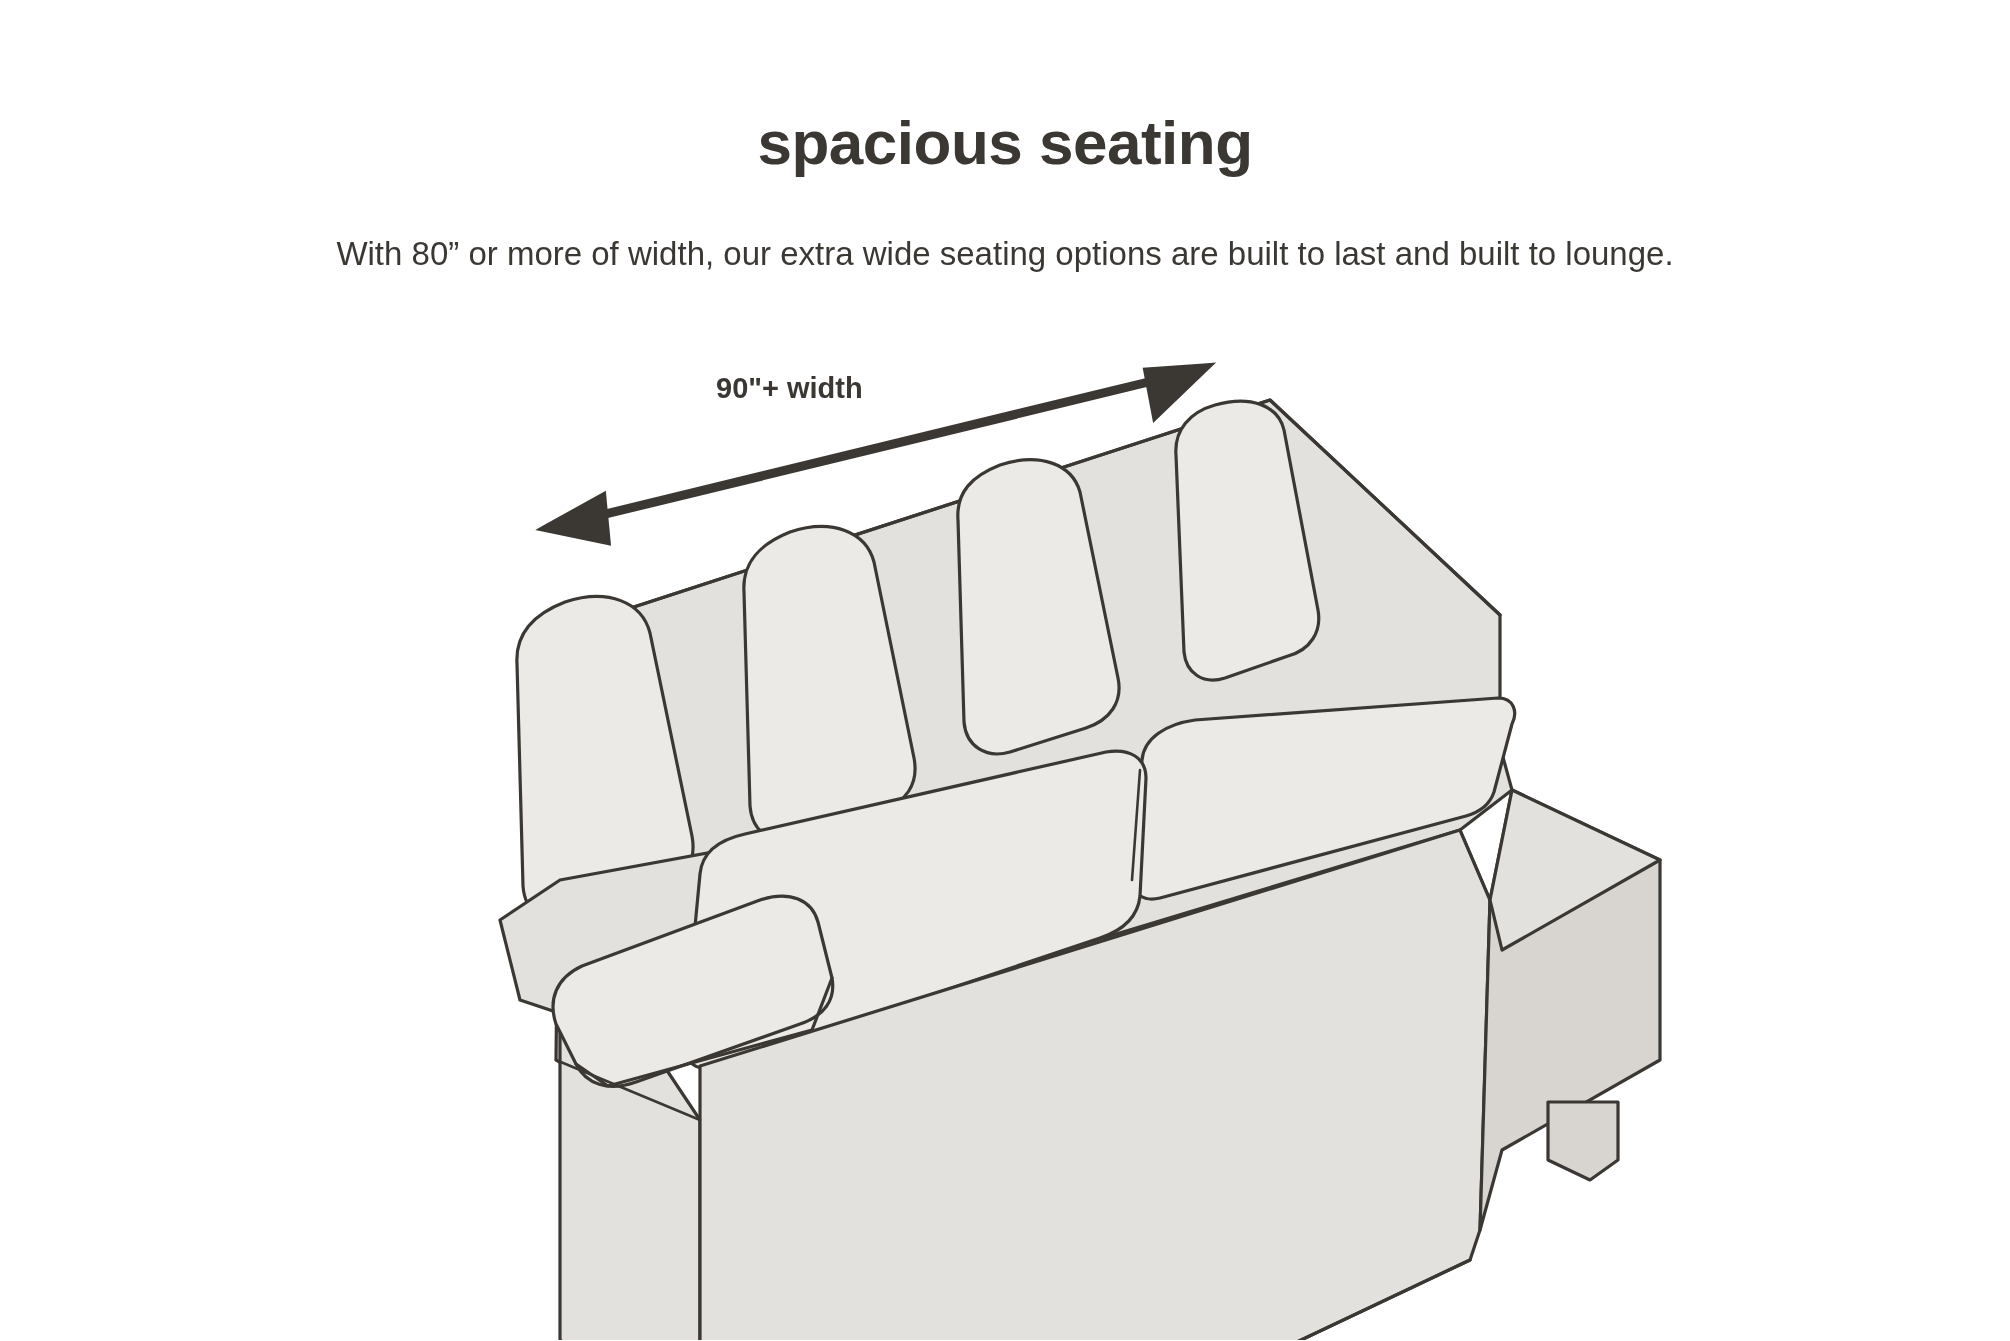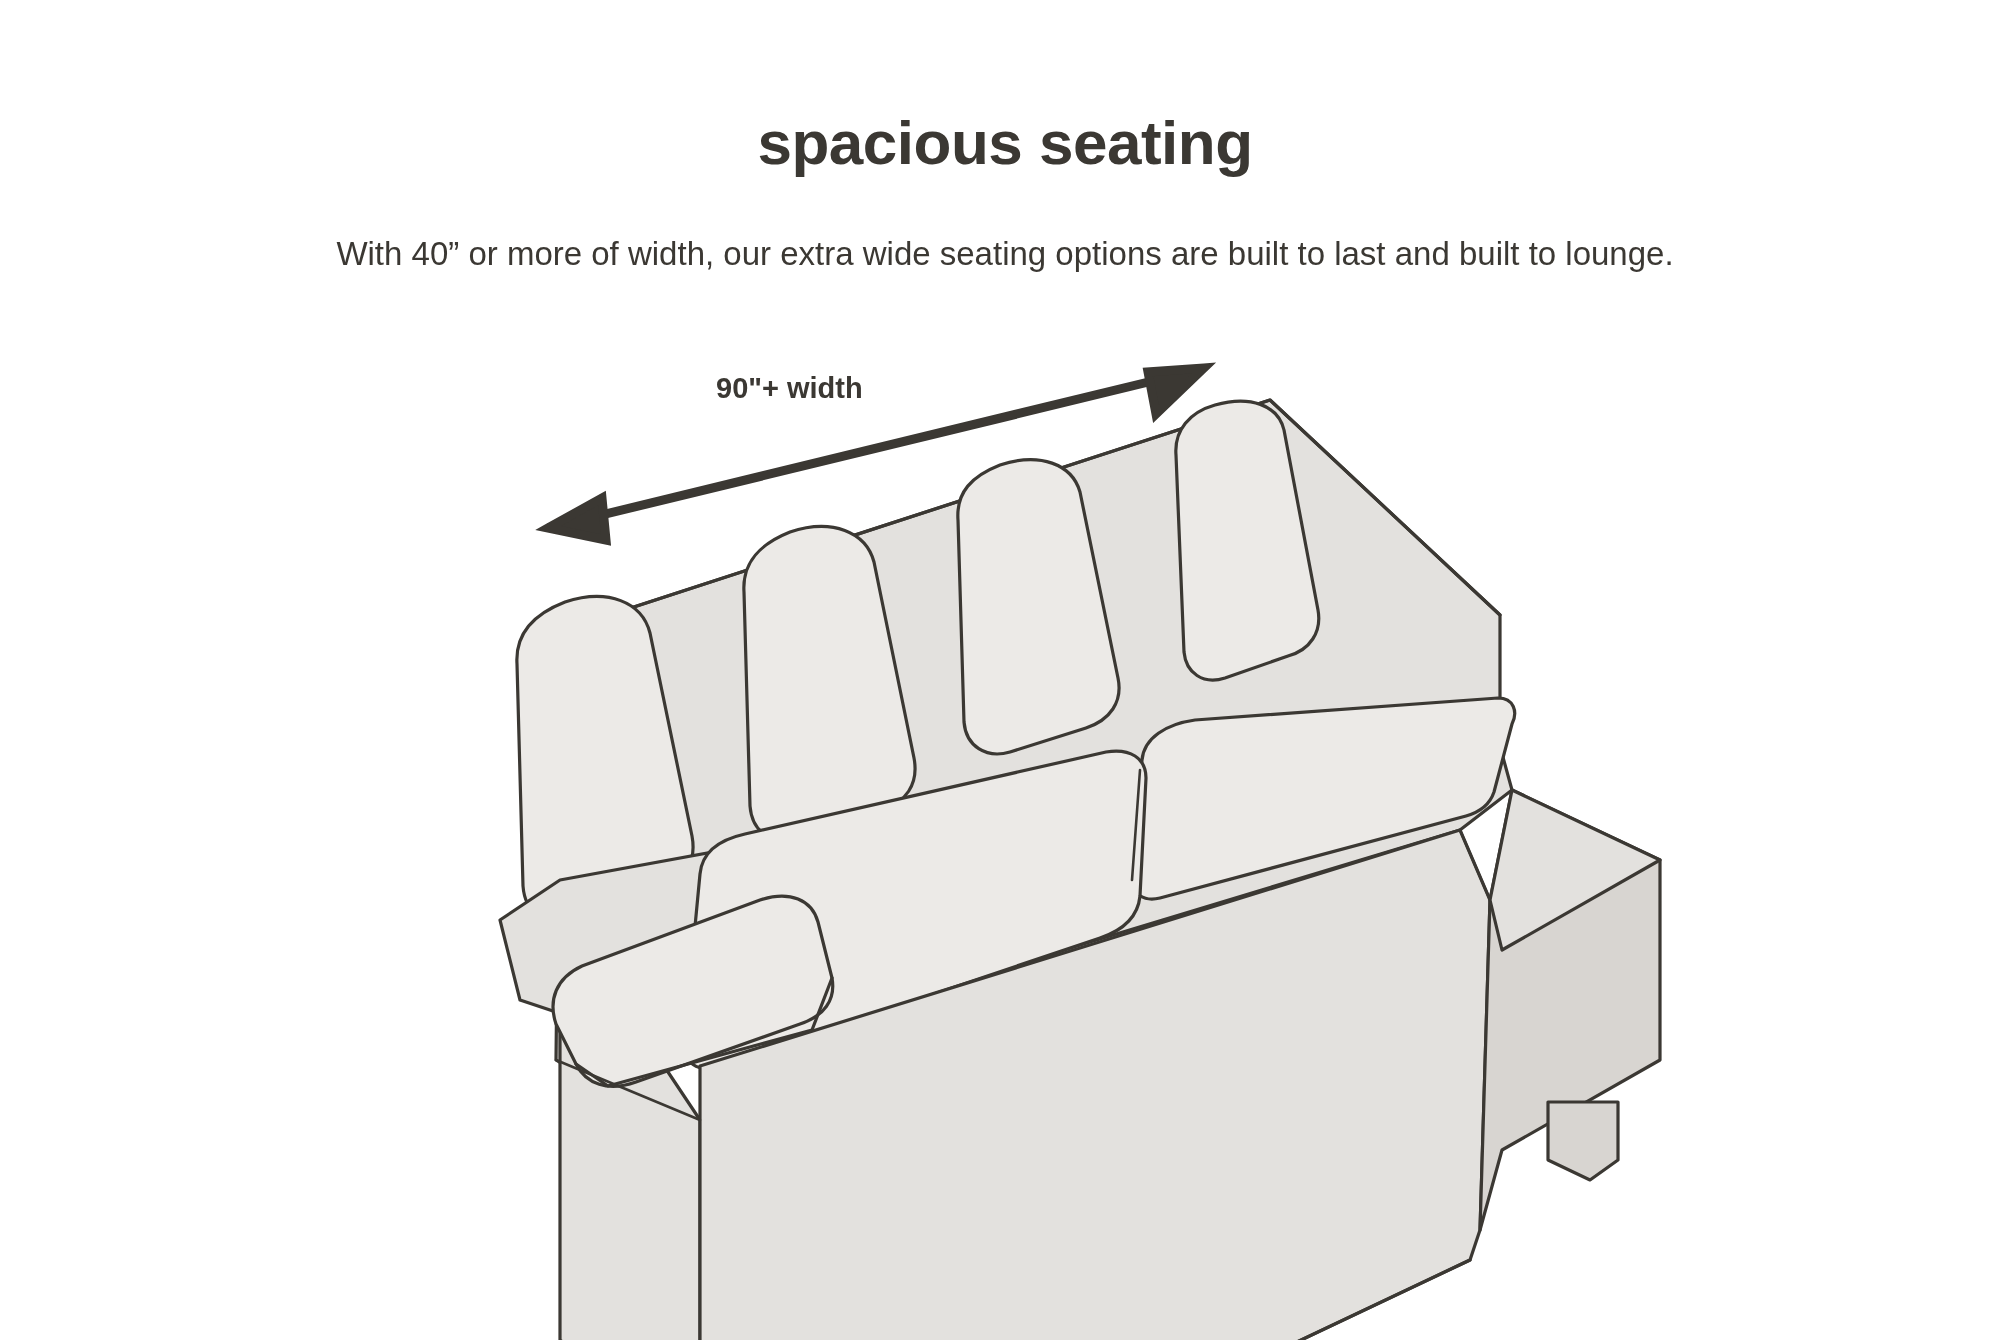--- a/index.html
+++ b/index.html
@@ -66,21 +66,21 @@
   }
 </style>
 </head>
 <body>
 
 <div class="page">
 
   <div class="headline">spacious seating</div>
 
   <div class="subcopy">
-    <span class="line">With 40” or more of width, our extra wide seating options are built to last and built to lounge.</span>
+    <span class="line">With 80” or more of width, our extra wide seating options are built to last and built to lounge.</span>
   </div>
 
   <div class="illustration">
     <svg viewBox="0 0 2010 980" xmlns="http://www.w3.org/2000/svg">
 
       <g fill="#eceae7" stroke="#3b3833" stroke-width="3.2" stroke-linejoin="round" stroke-linecap="round">
 
         <path d="M560 285 L560 330 L556 700 L575 712 L1500 350 L1500 255 L1270 40 L600 258 Z" fill="#e3e1de"></path>
 
         <path d="M560 285 L600 258 L1270 40 L1500 255" fill="none"></path>

